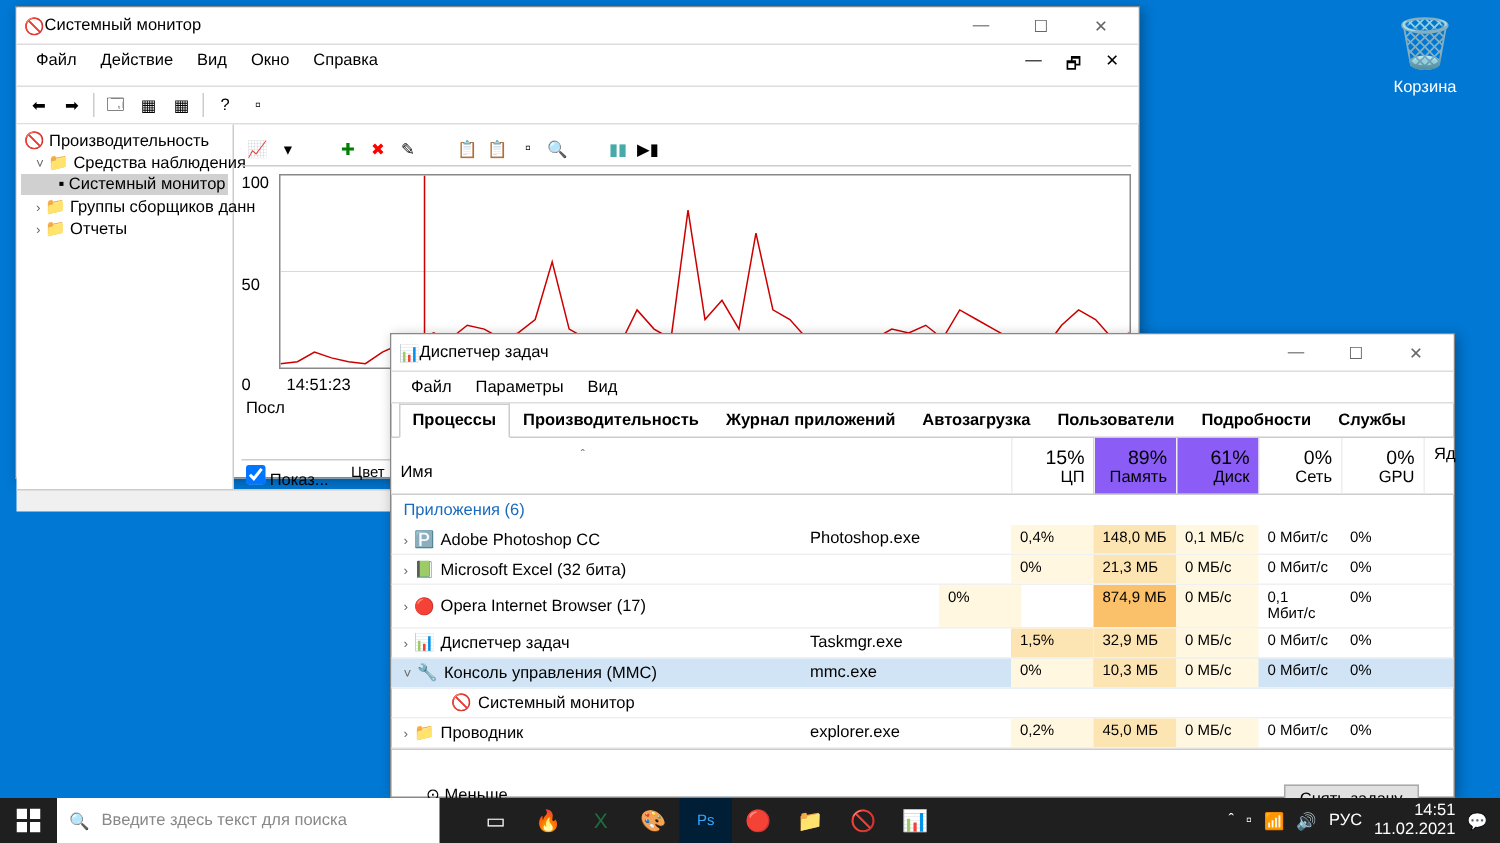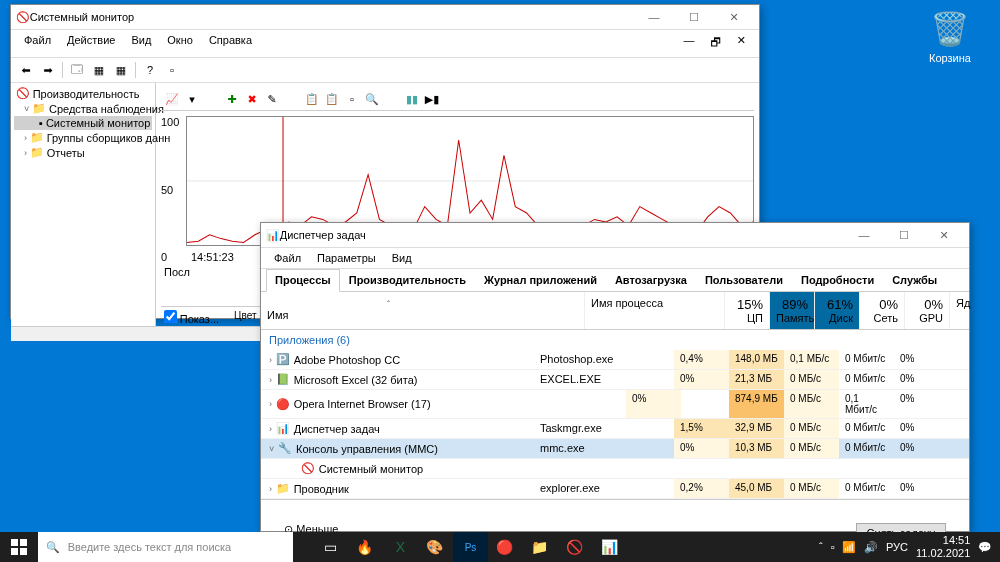--- a/index.html
+++ b/index.html
@@ -35,23 +35,23 @@
 
 #taskmgr{left:260px;top:222px;width:710px;height:310px;}
 #taskmgr .tabs{display:flex;border-bottom:1px solid #ccc;padding:0 5px;}
 #taskmgr .tabs span{padding:4px 8px;border:1px solid transparent;font-weight:bold;}
 #taskmgr .tabs .active{border:1px solid #ccc;border-bottom:1px solid #fff;background:#fff;margin-bottom:-1px;}
 #taskmgr .table{width:100%;}
 #taskmgr .thead{display:flex;border-bottom:1px solid #ccc;background:#fff;}
 #taskmgr .thead .th{padding:5px 6px;text-align:right;border-left:1px solid #eee;}
 #taskmgr .thead .th.name{flex:1;text-align:left;border-left:none;}
 #taskmgr .thead .th.proc{width:140px;text-align:left;}
-#taskmgr .thead .metric{width:45px;}
+#taskmgr .thead .metric{width:55px;}
 #taskmgr .thead .metric .pct{font-size:13px;}
-#taskmgr .thead .metric.hot{background:#0369a1;}
+#taskmgr .thead .metric.hot{background:#8b5cf6;}
 #taskmgr .group{color:#1a6bbd;padding:4px 8px;}
 #taskmgr .row{display:flex;border-bottom:1px solid #f0f0f0;}
 #taskmgr .row.sel{background:#d0e4f5;}
 #taskmgr .row .cell{padding:3px 6px;text-align:left;}
 #taskmgr .row .name{flex:1;text-align:left;display:flex;align-items:center;gap:4px;}
 #taskmgr .row .proc{width:140px;text-align:left;}
 #taskmgr .row .metric{width:55px;font-size:10px;}
 #taskmgr .row .metric.h1{background:#fff7e0;}
 #taskmgr .row .metric.h2{background:#fde5b3;}
 #taskmgr .row .metric.h3{background:#fac16a;margin-left:48px;}
@@ -181,21 +181,20 @@
     <span>Производительность</span>
     <span>Журнал приложений</span>
     <span>Автозагрузка</span>
     <span>Пользователи</span>
     <span>Подробности</span>
     <span>Службы</span>
   </div>
   <div class="table">
     <div class="thead">
       <div class="th name"><span class="chev" style="margin-left:120px">ˆ</span><br><span>Имя</span></div>
-      <div class="th proc">Имя процесса</div>
       <div class="th metric">
           <div class="pct">15%</div>
           <div>ЦП</div>
         </div>
       <div class="th metric hot">
           <div class="pct">89%</div>
           <div>Память</div>
         </div>
       <div class="th metric hot">
           <div class="pct">61%</div>
@@ -218,21 +217,20 @@
           <div class="cell proc">Photoshop.exe</div>
           <div class="cell metric h1">0,4%</div>
           <div class="cell metric h2">148,0 МБ</div>
           <div class="cell metric h1">0,1 МБ/с</div>
           <div class="cell metric">0 Мбит/с</div>
           <div class="cell metric">0%</div>
           <div class="cell" style="width:20px"></div>
         </div>
         <div class="row">
           <div class="cell name" style="padding-left:8px"><span class="chev">›</span> <span>📗</span> Microsoft Excel (32 бита)</div>
-          <div class="cell proc">EXCEL.EXE</div>
           <div class="cell metric h1">0%</div>
           <div class="cell metric h2">21,3 МБ</div>
           <div class="cell metric h1">0 МБ/с</div>
           <div class="cell metric">0 Мбит/с</div>
           <div class="cell metric">0%</div>
           <div class="cell" style="width:20px"></div>
         </div>
         <div class="row">
           <div class="cell name" style="padding-left:8px"><span class="chev">›</span> <span>🔴</span> Opera Internet Browser (17)</div>
           <div class="cell proc"></div>

